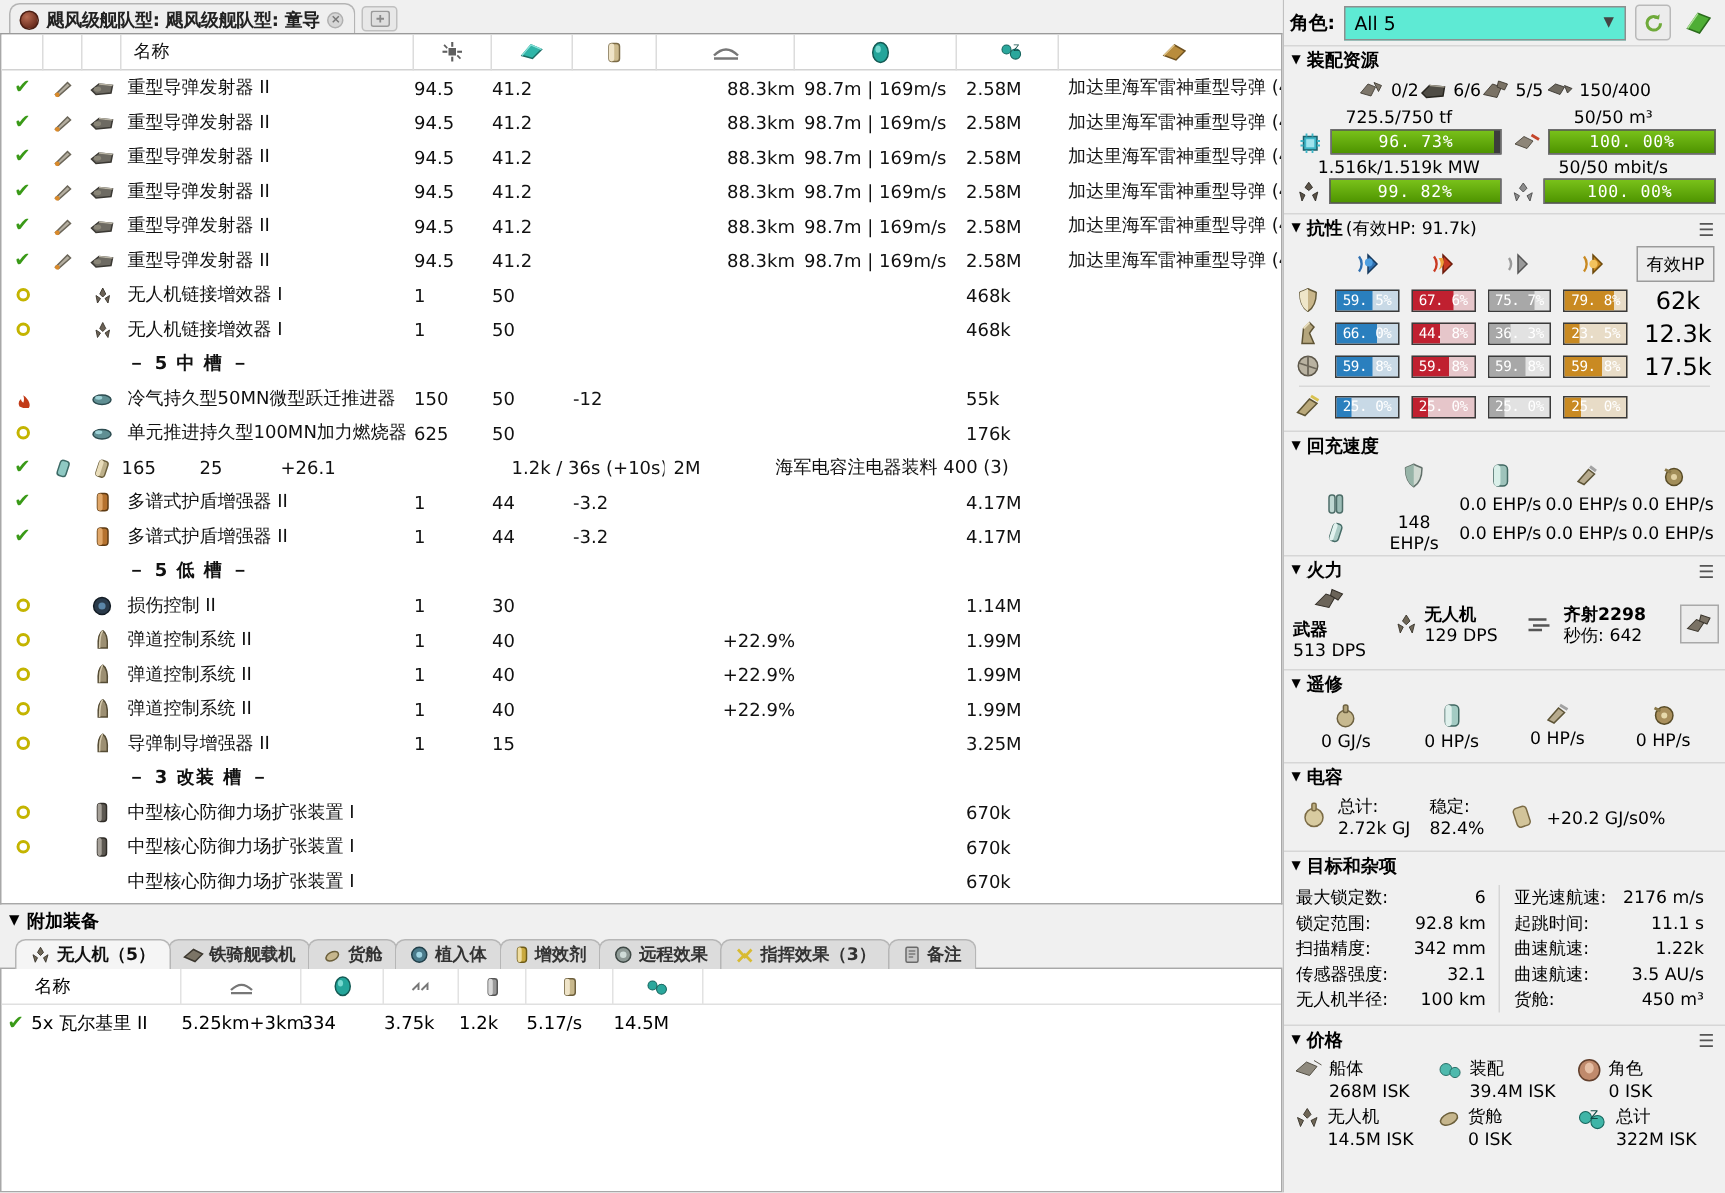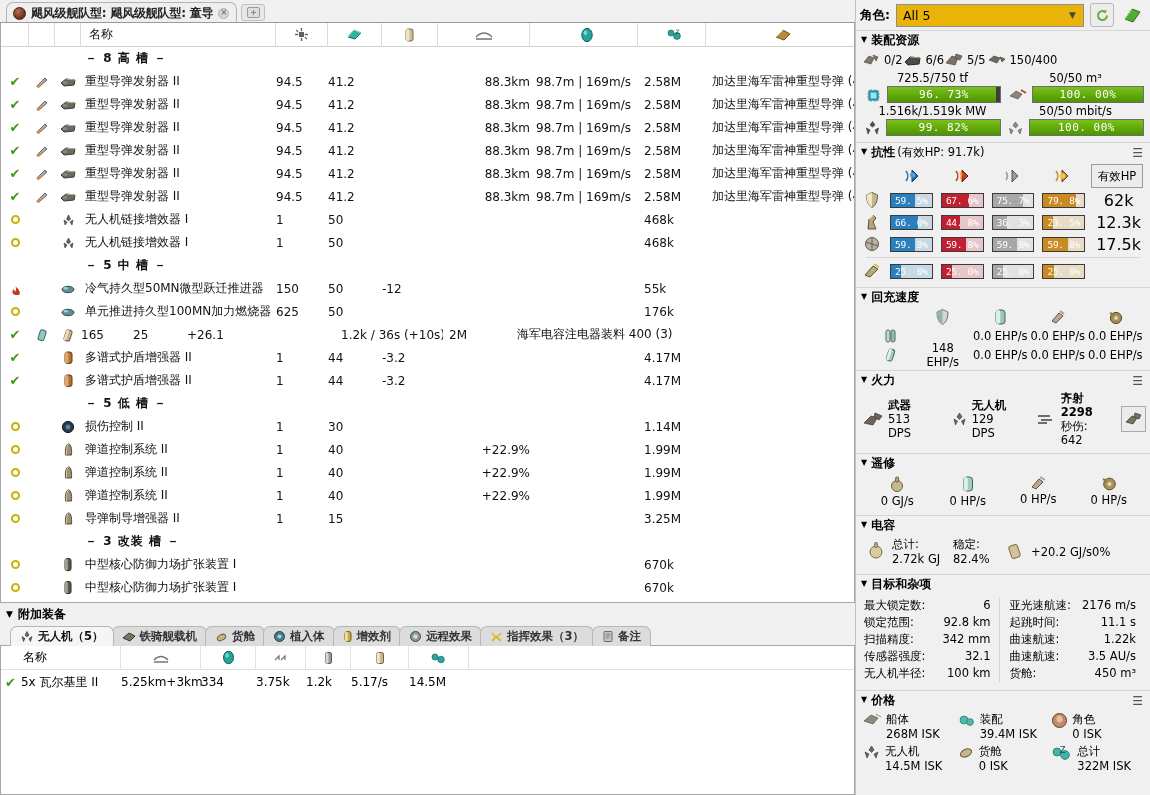--- a/index.html
+++ b/index.html
@@ -91,36 +91,36 @@
   .gw-4 { width:45px; }
   .gw-5 { width:58px; }
   .gw-6 { width:60px; }
 
   
   #right { width:295px; height:795px; background:#f0f0f0; border-left:1px solid #c0c0c0;
            display:flex; flex-direction:column; font-size:11.5px; }
   .charbar { height:30px; display:flex; align-items:center; gap:6px; padding:3px 6px 3px 4px; }
   .charbar .lbl { font-weight:bold; font-size:12.5px; }
   .char-select {
-    flex:1; height:23px; background:#eab308; border:1px solid #8e8e8e;
+    flex:1; height:23px; background:#5eead4; border:1px solid #8e8e8e;
     display:flex; align-items:center; padding:0 6px; font-size:12.5px; position:relative;
   }
   .char-select .caret { position:absolute; right:7px; font-size:9px; color:#444;}
   .ibtn { width:24px;height:24px;border:1px solid #b9b9b9;background:#ececec;border-radius:3px;
           display:flex;align-items:center;justify-content:center;}
   .ibtn.flat { border:none;background:transparent;}
 
   .sect { border-top:1px solid #d6d6d6; padding:0 0 3px 0; }
   .sect-h { height:19px; display:flex; align-items:center; padding-left:5px; font-weight:bold; font-size:12px; position:relative;}
   .sect-h .sub { font-weight:normal; font-size:11.5px; margin-left:2px;}
   .burger { position:absolute; right:7px; top:3px; font-size:12px; color:#555; letter-spacing:0;}
   .tri { font-size:8px; margin-right:4px; position:relative; top:-1px;}
 
   
-  .res-top { display:flex; align-items:center; justify-content:flex-start; padding:2px 6px 4px 6px; font-size:11.5px;}
+  .res-top { display:flex; align-items:center; justify-content:center; padding:2px 6px 4px 6px; font-size:11.5px;}
   .res-top .it { display:flex; align-items:center; gap:4px;}
   .res-grid { padding:0 6px 2px 8px; }
   .res-pair { display:flex; gap:6px; margin-bottom:1px;}
   .res-col { flex:1; }
   .res-cap { text-align:center; font-size:11.5px; margin-bottom:1px;}
   .res-bar-row { display:flex; align-items:center; gap:5px;}
   .res-bar { flex:1; height:17px; border:1px solid #6d6d6d; background:#3c3c3c; position:relative; overflow:hidden;}
   .res-bar .fill { position:absolute; left:0;top:0;bottom:0; background:linear-gradient(#79c11a,#4e9400); }
   .res-bar .txt { position:absolute; inset:0; display:flex;align-items:center;justify-content:center;
                   font-size:11px; color:#fff; font-family:"DejaVu Sans Mono","Liberation Mono",monospace; letter-spacing:0.5px;}
@@ -257,26 +257,20 @@
         </div>
         <div class="hcell w-c7">
           <svg width="18" height="14" viewBox="0 0 18 14">
               <path d="M2 9 L9 2 L16 6 L10 12 Z" fill="#b98c3c" stroke="#6e5120"></path>
               <path d="M2 9 L9 2" stroke="#e7c98a"></path>
             </svg>
         </div>
       </div>
 
       <div class="rows">
-          <div class="grouprow">
-            <div class="c w-st"></div>
-            <div class="c w-ch"></div>
-            <div class="c w-ic"></div>
-            <div class="c w-nm"><span class="label">－ 8 高 槽 －</span></div>
-          </div>
           <div class="row">
             <div class="c w-st">
               <span class="ok-check">✔</span>
             </div>
             <div class="c w-ch">
               <span>
                 <svg class="icon-svg" width="14" height="13" viewBox="0 0 14 13">
                   <path d="M2 11 L10 3 L12 5 L4 12 Z" fill="#b4aea0" stroke="#6a6558"></path>
                   <circle cx="3.2" cy="11.2" r="1.6" fill="#d98a2b"></circle>
                 </svg>
@@ -1311,21 +1305,21 @@
         </div>
     </div>
 
     <div class="sect">
       <div class="sect-h">
         <span class="tri">▼</span>
         <span>火力</span>
         <span class="burger">☰</span>
       </div>
       <div class="fire-row">
-          <div class="fire-it" style="margin-right: 14px;">
+          <div class="fire-it" style="margin-right: 14px; flex-direction: column;">
             <span>
               <svg class="icon-svg" width="22" height="17" viewBox="0 0 22 17">
                 <g fill="#6b6459" stroke="#342f28" stroke-width="0.7">
                   <path d="M2 12 L9 5 L15 7 L11 14 Z"></path>
                   <path d="M13 2 L20 5 L17 9 L12 6 Z"></path>
                 </g>
               </svg>
             </span>
             <span class="two">
               <b>武器</b>

